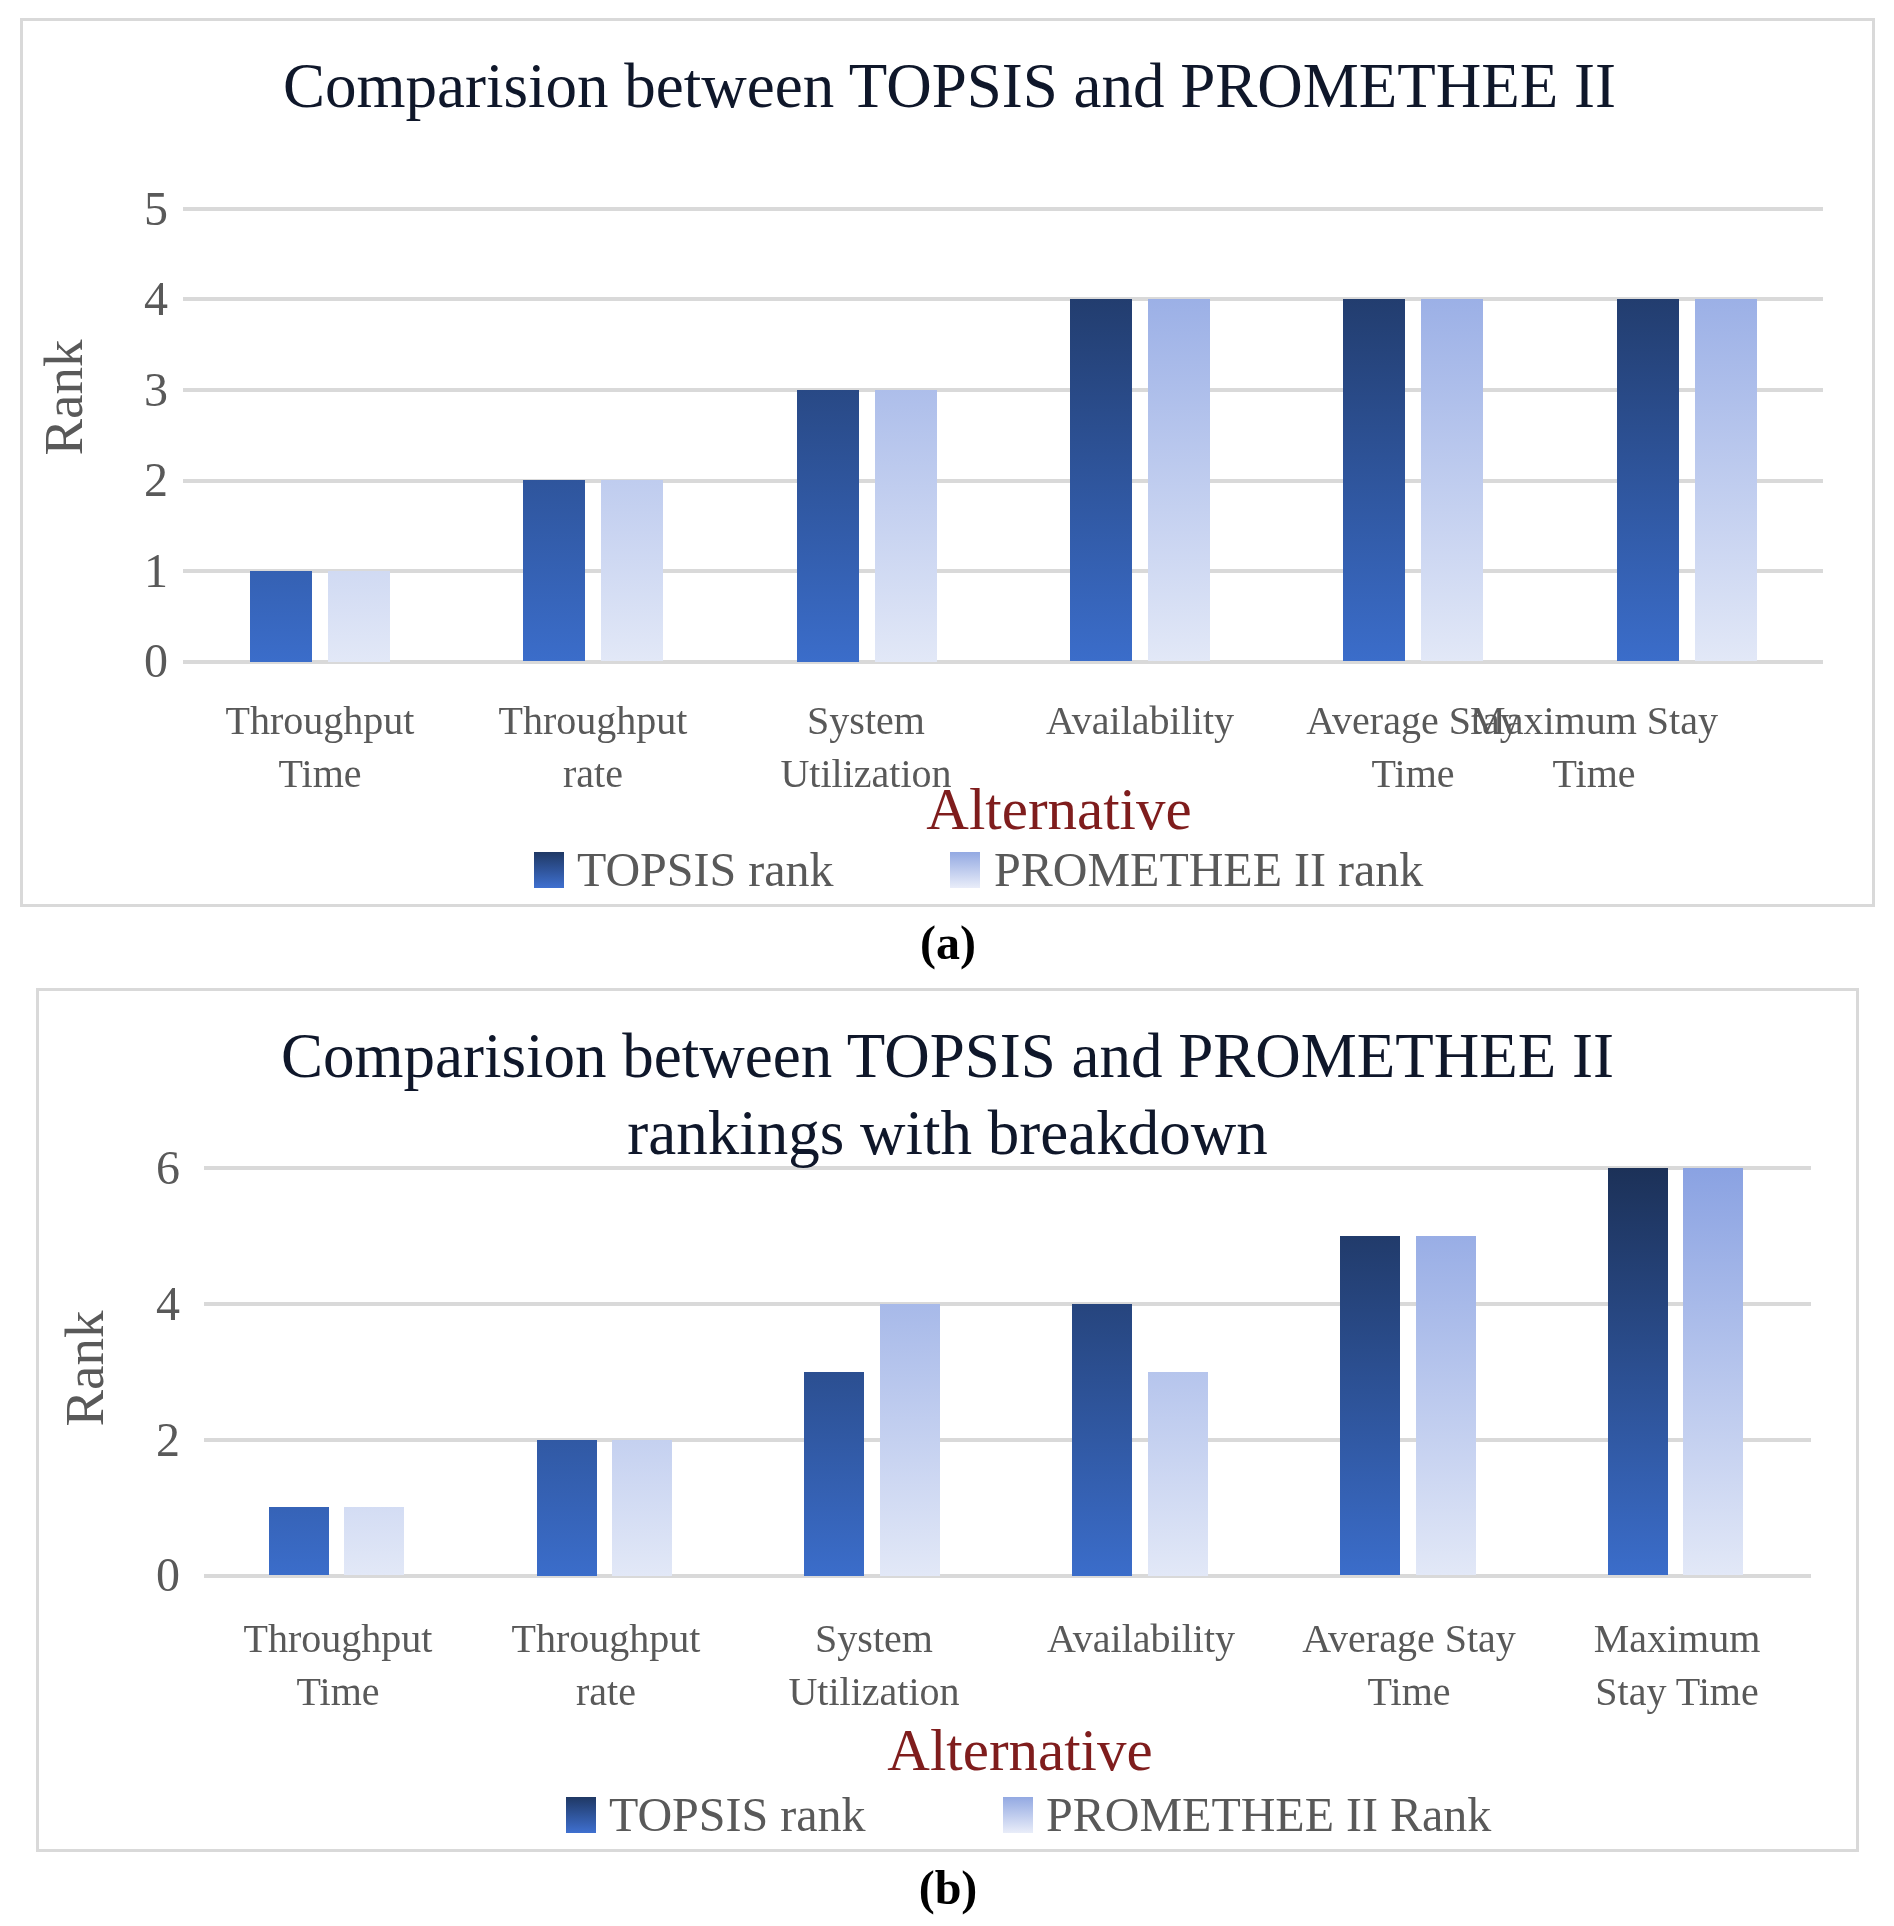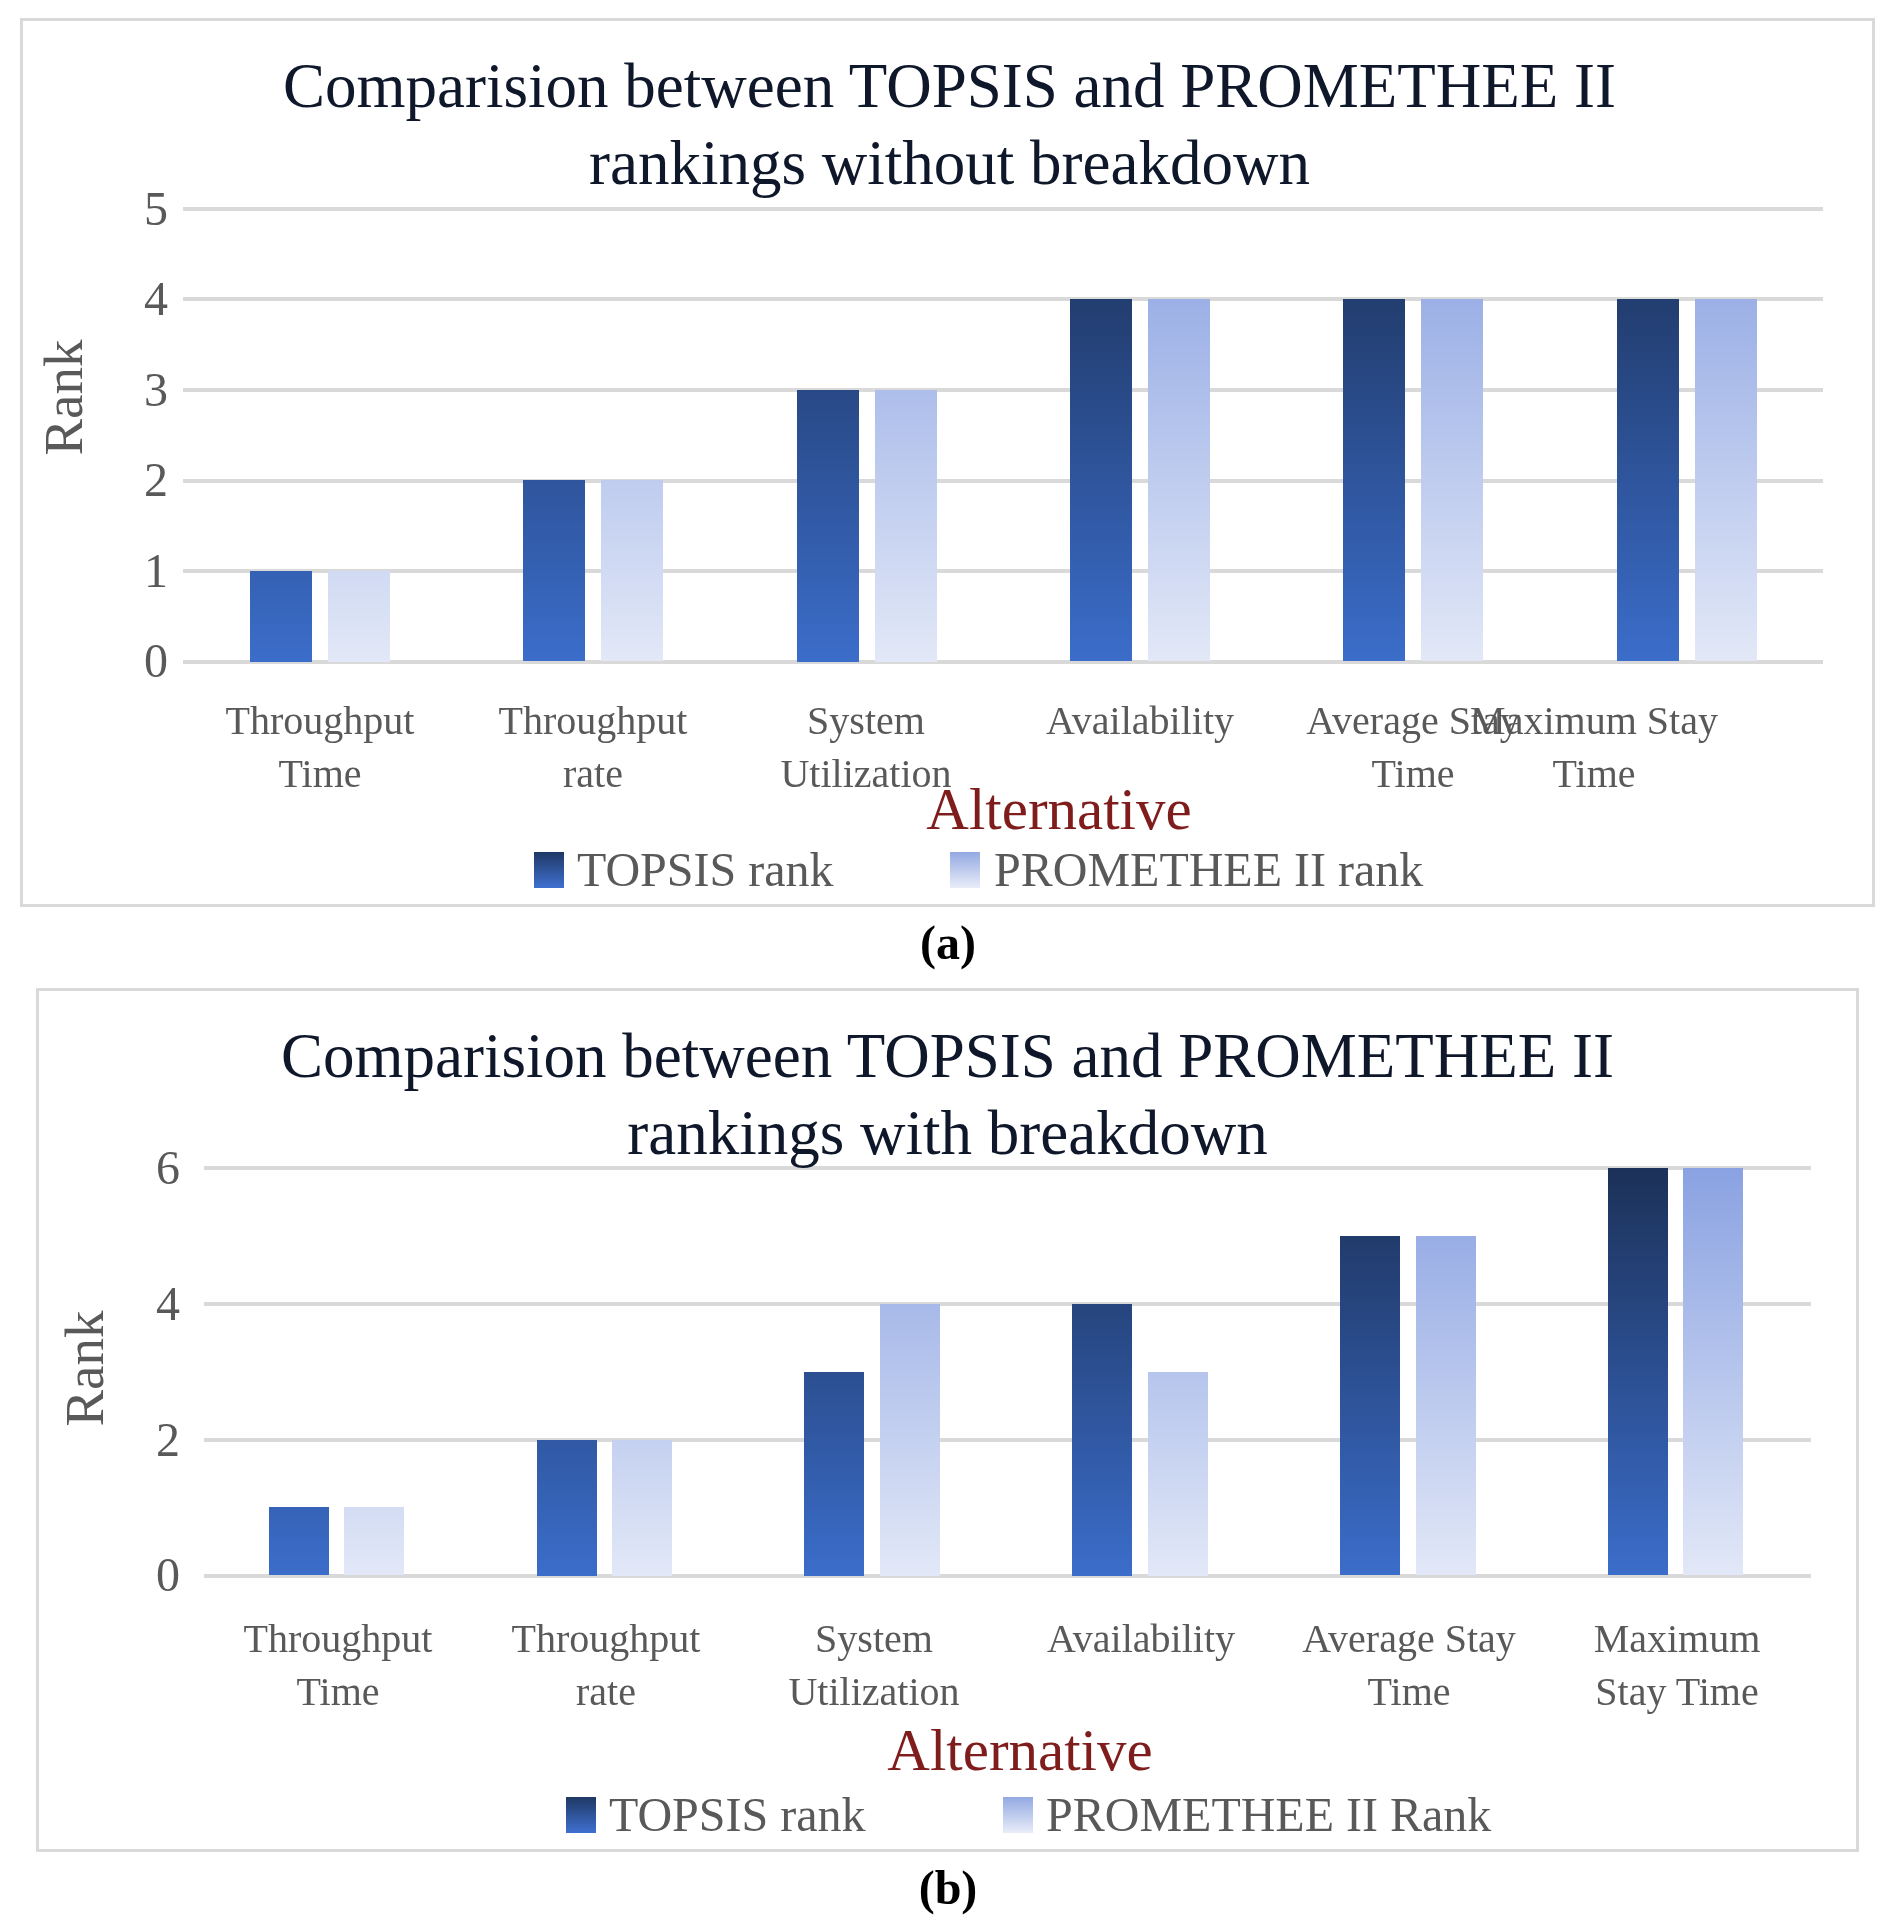--- a/index.html
+++ b/index.html
@@ -109,21 +109,20 @@
 Utilization</div>
       <div class="cat-label" style="left: 1006px; width: 270px; top: 1612px;">Availability</div>
       <div class="cat-label" style="left: 1274px; width: 270px; top: 1612px;">Average Stay
 Time</div>
       <div class="cat-label" style="left: 1542px; width: 270px; top: 1612px;">Maximum
 Stay Time</div>
     </div>
 
   <div class="chart-title" id="titleA">
     <div>Comparision between TOPSIS and PROMETHEE II</div>
-    <div>rankings without breakdown</div>
   </div>
   <div class="chart-title" id="titleB">
     <div>Comparision between TOPSIS and PROMETHEE II</div>
     <div>rankings with breakdown</div>
   </div>
 
   <div class="y-axis-title" id="yTitleA">Rank</div>
   <div class="y-axis-title" id="yTitleB">Rank</div>
 
   <div class="x-axis-title" id="xTitleA">Alternative</div>

